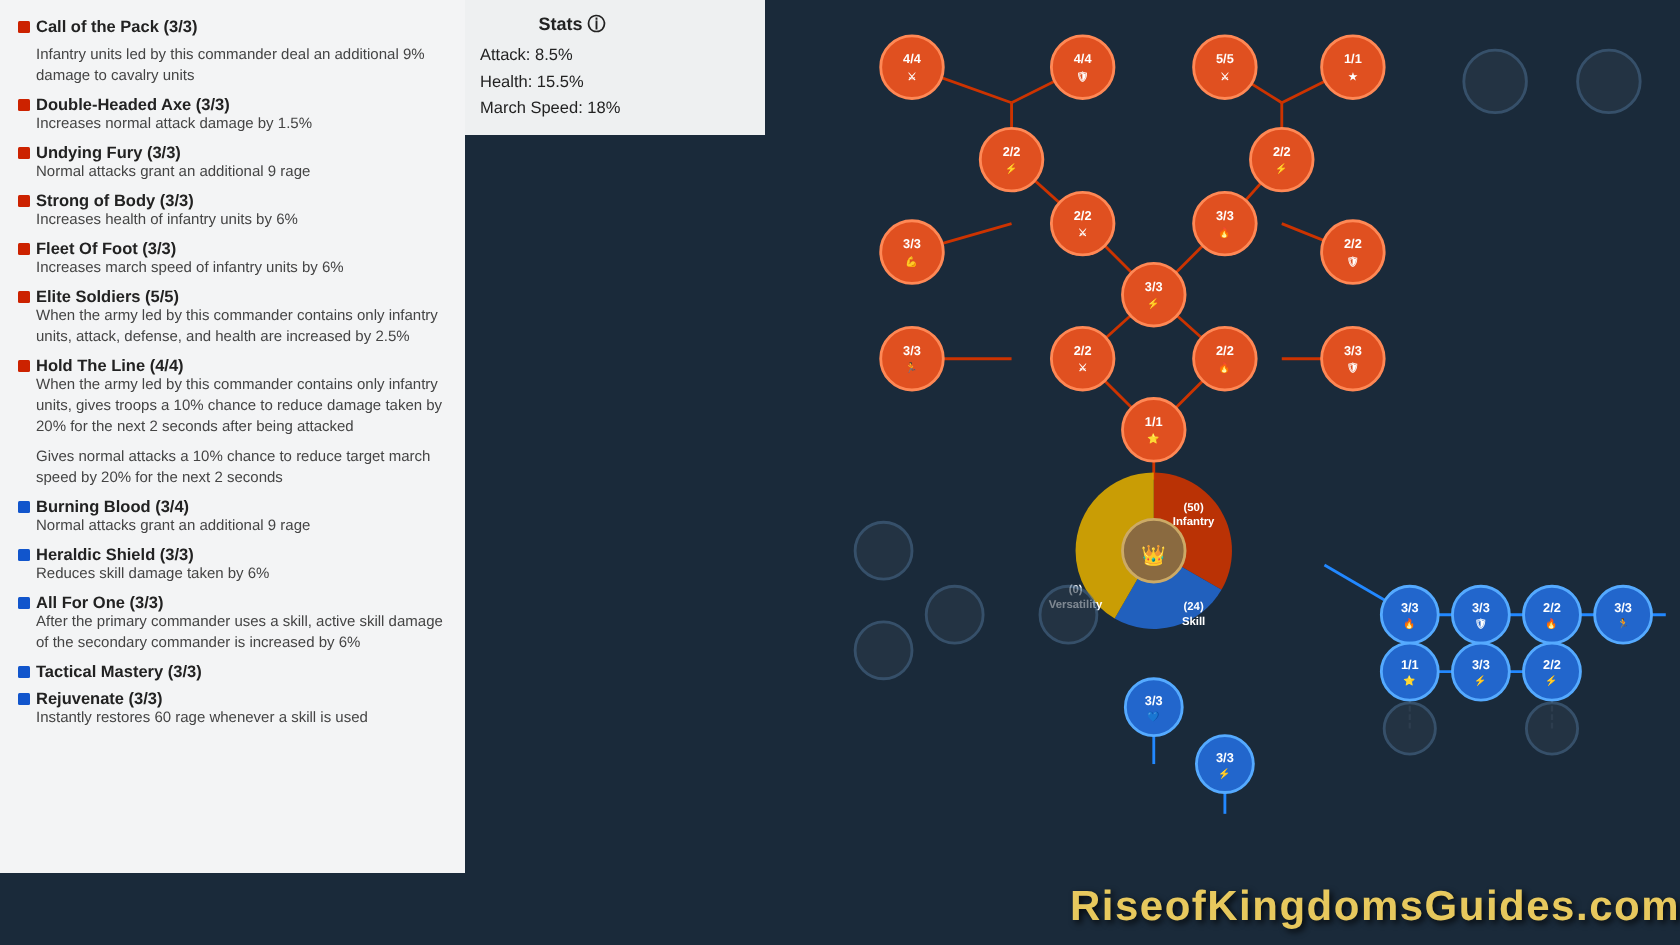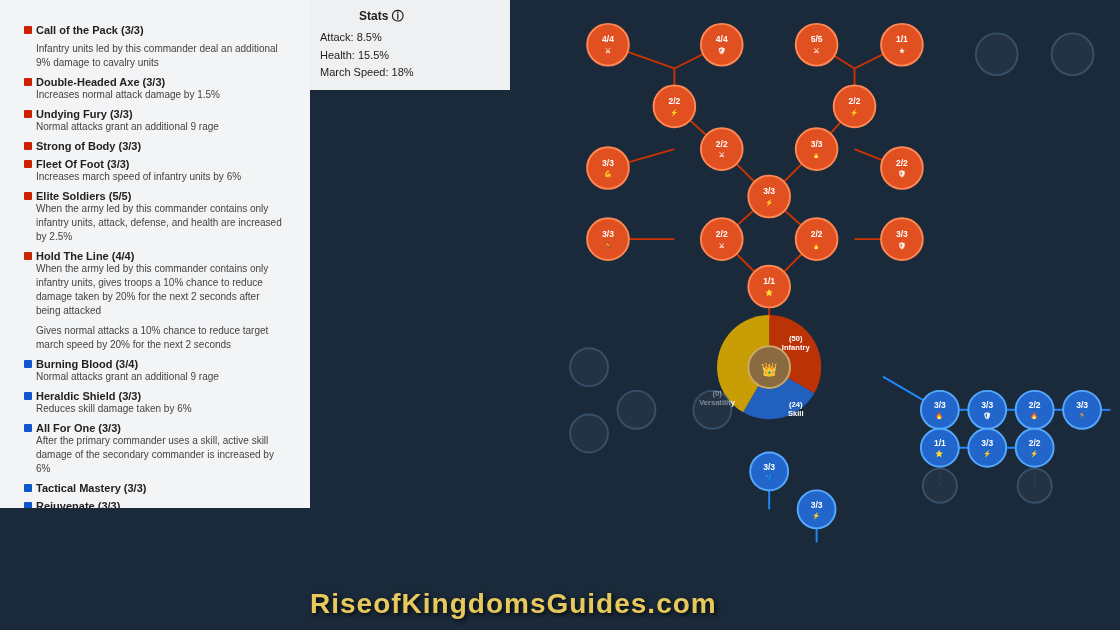--- a/index.html
+++ b/index.html
@@ -11,25 +11,25 @@
       background: #1a2a3a;
       position: relative;
     }
 
     
     .left-panel {
       position: absolute;
       left: 0;
       top: 0;
       width: 310px;
-      height: 508px;
+      height: 582px;
       background: rgba(255,255,255,0.95);
       overflow-y: auto;
       font-size: 11px;
-      padding: 24px;
+      padding: 12px;
     }
 
     
     .stats-box {
       position: absolute;
       left: 310px;
       top: 0;
       width: 200px;
       background: rgba(255,255,255,0.93);
       padding: 8px 10px;
@@ -70,21 +70,21 @@
       margin-left: 12px;
       line-height: 1.4;
     }
 
     
     .watermark {
       position: absolute;
       bottom: 10px;
       left: 310px;
       right: 0;
-      text-align: left;
+      text-align: right;
       font-size: 28px;
       font-weight: bold;
       color: rgba(255,220,100,0.9);
       text-shadow: 2px 2px 4px rgba(0,0,0,0.8);
       letter-spacing: 1px;
       pointer-events: none;
     }
 
     
     .skill-tree {
@@ -175,20 +175,21 @@
         <span class="skill-dot dot-red"></span>
         <span>Undying Fury (3/3)</span>
       </div>
       <div class="skill-desc">Normal attacks grant an additional 9 rage</div>
     </div>
     <div class="skill-entry">
       <div class="skill-title">
         <span class="skill-dot dot-red"></span>
         <span>Strong of Body (3/3)</span>
       </div>
+      <div class="skill-desc">Increases health of infantry units by 6%</div>
     </div>
     <div class="skill-entry">
       <div class="skill-title">
         <span class="skill-dot dot-red"></span>
         <span>Fleet Of Foot (3/3)</span>
       </div>
       <div class="skill-desc">Increases march speed of infantry units by 6%</div>
     </div>
     <div class="skill-entry">
       <div class="skill-title">

